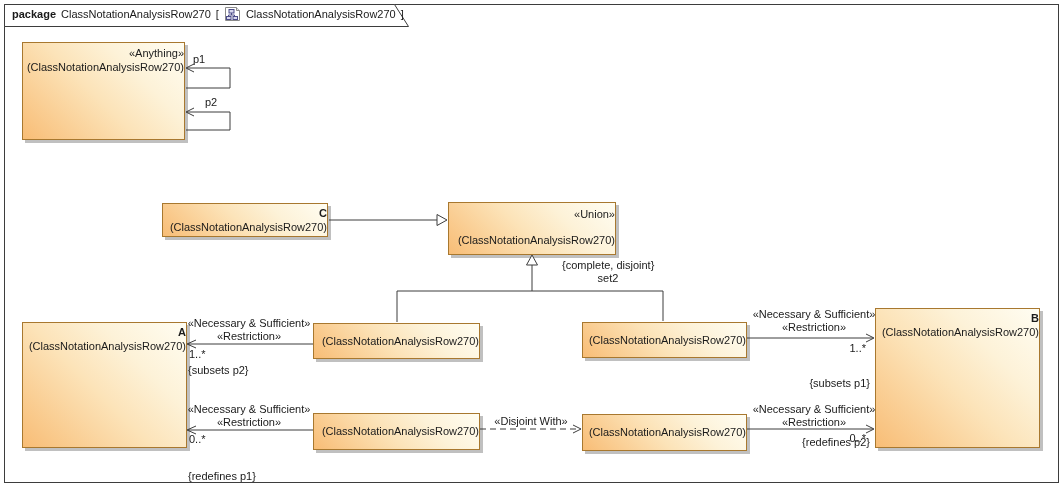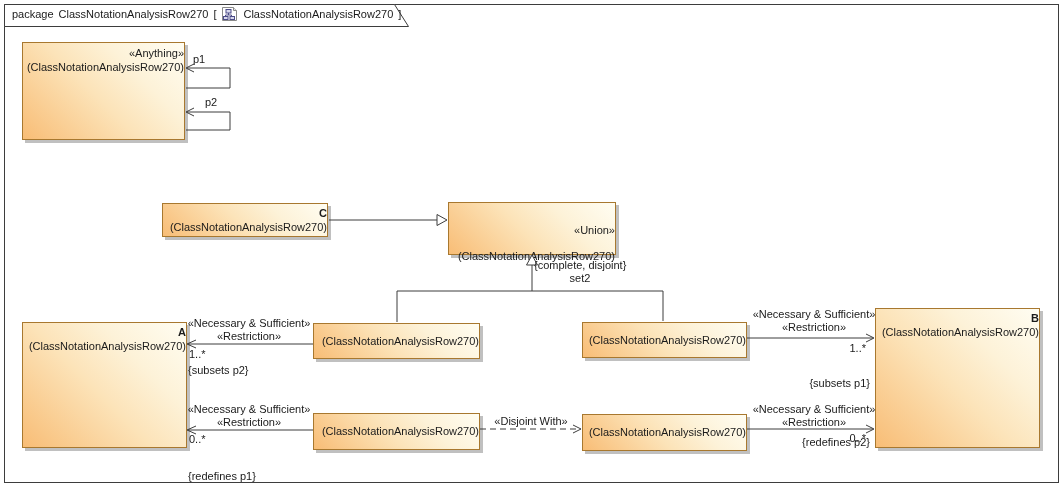--- a/index.html
+++ b/index.html
@@ -21,21 +21,21 @@
   .lbl{position:absolute;white-space:nowrap;line-height:13px;}
   .lbl.center{transform:translateX(-50%);text-align:center;}
   .lbl.right{text-align:right;}
   #wires{position:absolute;left:0;top:0;z-index:4;pointer-events:none;}
   .node{z-index:2;}
   .lbl{z-index:5;}
   #frame-tab-text{
     position:absolute;left:12px;top:6px;height:16px;display:flex;
     align-items:center;gap:5px;z-index:6;white-space:nowrap;
   }
-  #frame-tab-text .kw{font-weight:normal;}
+  #frame-tab-text .kw{font-weight:bold;}
 </style>
 </head>
 <body>
 
 <div id="stage">
 
   <svg id="wires" width="1064" height="488" stroke="#3d3d3d" fill="none" stroke-width="1">
 
     <g>
       <rect x="4.5" y="4.5" width="1054" height="478"></rect>
@@ -109,21 +109,21 @@
   <div class="node" style="left:22px;top:42px;width:163px;height:98px;padding-top:3px;">
     <span class="st">«Anything»</span>
     <span class="ow">(ClassNotationAnalysisRow270)</span>
   </div>
 
   <div class="node" style="left:162px;top:203px;width:166px;height:34px;padding-top:2px;">
     <span class="nm">C</span>
     <span class="ow">(ClassNotationAnalysisRow270)</span>
   </div>
 
-  <div class="node" style="left:448px;top:202px;width:168px;height:53px;padding-top:20px;">
+  <div class="node" style="left:448px;top:202px;width:168px;height:53px;padding-top:4px;">
     <span class="st">«Union»</span>
     <span class="ow" style="margin-top:12px;">(ClassNotationAnalysisRow270)</span>
   </div>
 
   <div class="node" style="left:22px;top:322px;width:165px;height:126px;padding-top:2px;">
     <span class="nm">A</span>
     <span class="ow">(ClassNotationAnalysisRow270)</span>
   </div>
 
   <div class="node" style="left:875px;top:308px;width:165px;height:140px;padding-top:2px;">
@@ -143,21 +143,21 @@
     <span class="ow">(ClassNotationAnalysisRow270)</span>
   </div>
 
   <div class="node" style="left:582px;top:414px;width:165px;height:37px;padding-top:10px;">
     <span class="ow">(ClassNotationAnalysisRow270)</span>
   </div>
 
   <div class="lbl" style="left:193px;top:53px;">p1</div>
   <div class="lbl" style="left:193px;top:96px;padding-left:12px;">p2</div>
 
-  <div class="lbl" style="left:534px;top:259px;width:92px;text-align:center;">
+  <div class="lbl" style="left:534px;top:259px;width:92px;text-align:center;padding-left:28px;">
     <span style="display:block;">{complete, disjoint}</span>
     <span style="display:block;">set2</span>
   </div>
 
   <div class="lbl center" style="left:249px;top:317px;">
     <span style="display:block;">«Necessary &amp; Sufficient»</span>
     <span style="display:block;">«Restriction»</span>
   </div>
   <div class="lbl" style="left:189px;top:348px;">1..*</div>
   <div class="lbl" style="left:188px;top:364px;">{subsets p2}</div>

